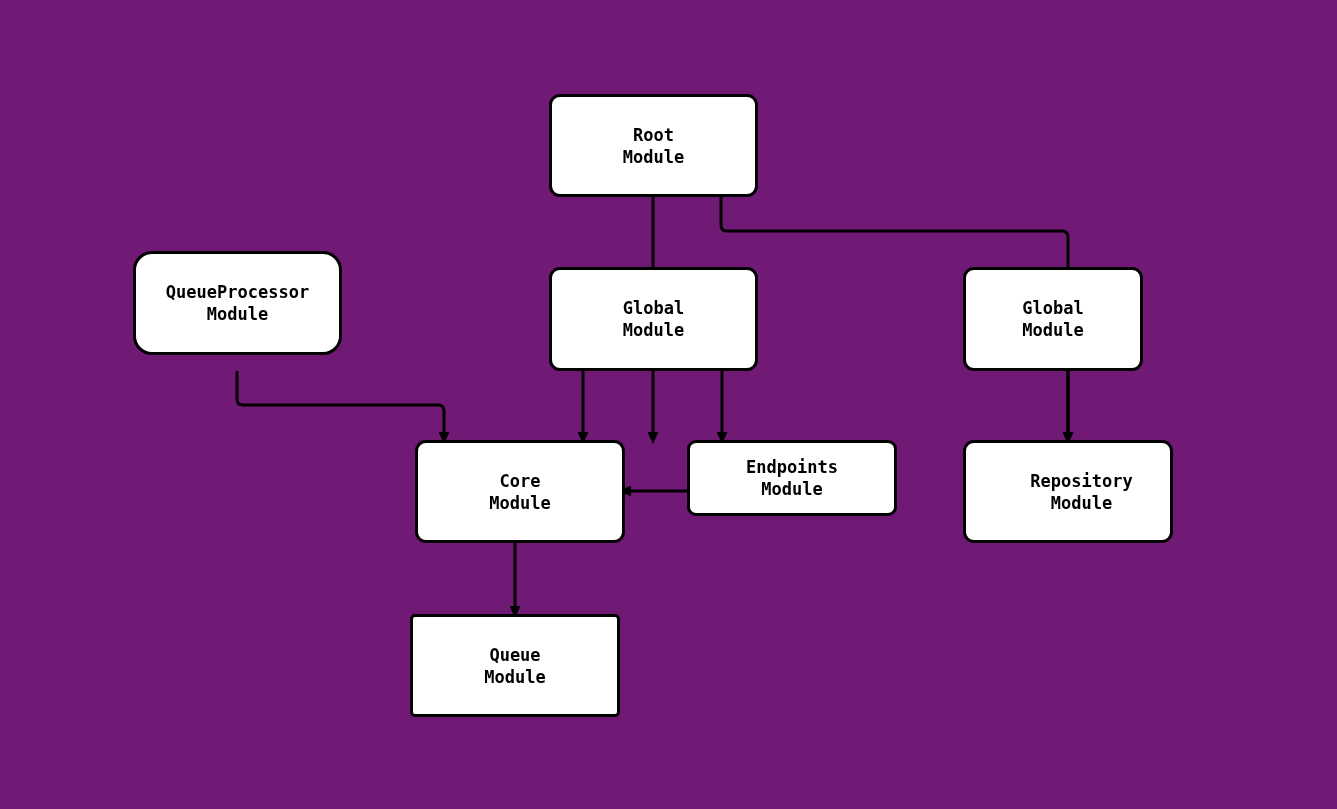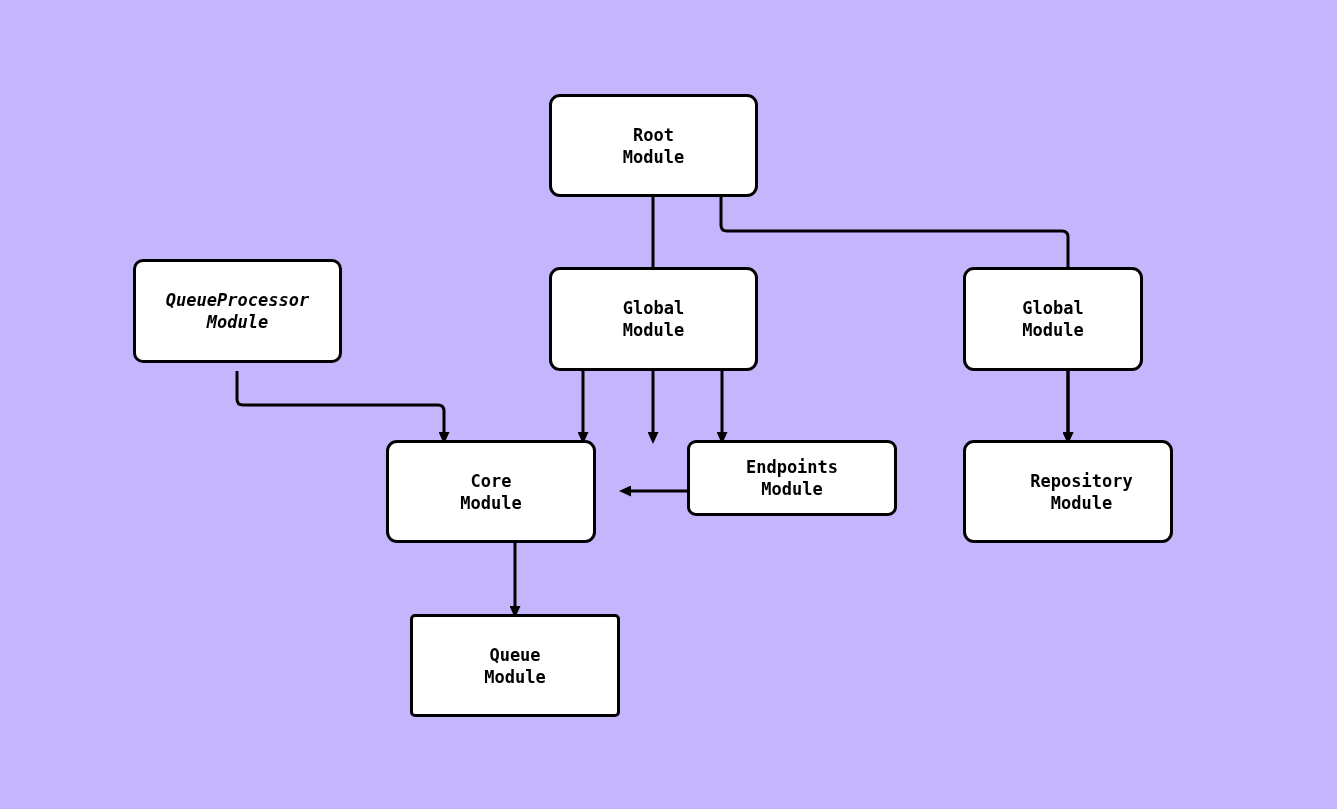--- a/index.html
+++ b/index.html
@@ -8,21 +8,21 @@
     padding: 0;
     background: #ffffff;
   }
   body {
     font-family: "DejaVu Sans Mono", monospace;
   }
   #diagram-root {
     position: relative;
     width: 1337px;
     height: 809px;
-    background: #c4b5fd;
+    background: #701a75;
     overflow: hidden;
   }
   #diagram-svg {
     position: absolute;
     top: 0;
     left: 0;
     width: 1337px;
     height: 809px;
     display: block;
   }
@@ -70,36 +70,36 @@
         <path d="M 1068 371 L 1068 433" marker-end="url(#arrowhead-down)"></path>
         <path d="M 515 543 L 515 607" marker-end="url(#arrowhead-down)"></path>
       </g>
   </svg>
 
   <div class="node-box" style="left: 549px; top: 94px; width: 209px; height: 103px; border-width: 3px; border-color: rgb(0, 0, 0); border-radius: 11px;">
     <span class="node-label">Root</span>
     <span class="node-label">Module</span>
   </div>
 
-  <div class="node-box" style="left: 133px; top: 259px; width: 209px; height: 104px; border-width: 3px; border-color: rgb(0, 0, 0); border-radius: 10px; font-style: italic;">
+  <div class="node-box" style="left: 133px; top: 251px; width: 209px; height: 104px; border-width: 3px; border-color: rgb(0, 0, 0); border-radius: 19px;">
     <span class="node-label">QueueProcessor</span>
     <span class="node-label">Module</span>
   </div>
 
   <div class="node-box" style="left: 549px; top: 267px; width: 209px; height: 104px; border-width: 3px; border-color: rgb(0, 0, 0); border-radius: 11px;">
     <span class="node-label">Global</span>
     <span class="node-label">Module</span>
   </div>
 
   <div class="node-box" style="left: 963px; top: 267px; width: 180px; height: 104px; border-width: 3px; border-color: rgb(0, 0, 0); border-radius: 11px;">
     <span class="node-label">Global</span>
     <span class="node-label">Module</span>
   </div>
 
-  <div class="node-box" style="left: 386px; top: 440px; width: 210px; height: 103px; border-width: 3px; border-color: rgb(0, 0, 0); border-radius: 11px;">
+  <div class="node-box" style="left: 415px; top: 440px; width: 210px; height: 103px; border-width: 3px; border-color: rgb(0, 0, 0); border-radius: 11px;">
     <span class="node-label">Core</span>
     <span class="node-label">Module</span>
   </div>
 
   <div class="node-box" style="left: 687px; top: 440px; width: 210px; height: 76px; border-width: 3px; border-color: rgb(0, 0, 0); border-radius: 9px;">
     <span class="node-label">Endpoints</span>
     <span class="node-label">Module</span>
   </div>
 
   <div class="node-box" style="left: 963px; top: 440px; width: 210px; height: 103px; border-width: 3px; border-color: rgb(0, 0, 0); border-radius: 11px; padding-left: 27px;">

